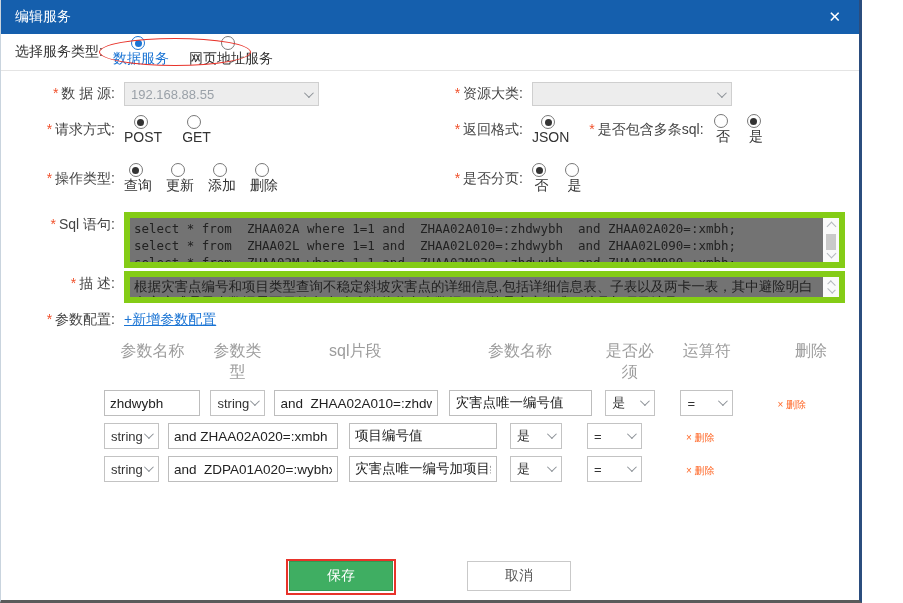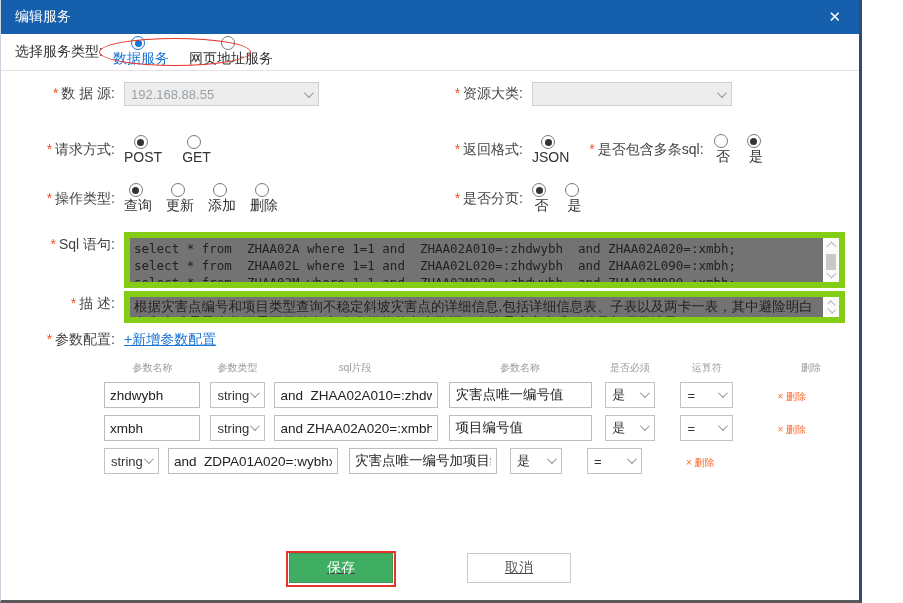--- a/index.html
+++ b/index.html
@@ -50,40 +50,40 @@
   .desctext { font-size:13.5px; line-height:16px; color:#222; }
   .sbar { position:absolute; right:0; top:0; bottom:0; width:16px; background:#fafafa;
           display:flex; flex-direction:column; align-items:center; justify-content:space-between; padding:3px 0; }
   .sb-up, .sb-dn { width:7px; height:7px; border-right:1.5px solid #b3b8bd; border-bottom:1.5px solid #b3b8bd; }
   .sb-up { transform:rotate(-135deg); margin-top:2px; }
   .sb-dn { transform:rotate(45deg); margin-bottom:2px; }
   .sb-thumb { width:10px; height:16px; background:#c9c9c9; position:absolute; top:16px; left:3px; }
   .link { color:#1a74d4; text-decoration:underline; cursor:pointer; font-size:14px; }
   
   .ptable { margin-left:89px; }
-  .phead { display:flex; color:#9c9c9c; font-size:10px; margin-top:12px; }
+  .phead { display:flex; color:#9c9c9c; font-size:16px; margin-top:12px; }
   .prow { display:flex; align-items:center; margin-top:7px; }
   .c-name { width:100px; margin-right:10px; }
   .c-type { width:55px; margin-right:9px; }
   .c-sql  { width:170px; margin-right:11px; }
   .c-desc { width:148px; margin-right:13px; }
   .c-req  { width:52px; margin-right:25px; }
   .c-op   { width:55px; margin-right:44px; }
   .c-del  { width:70px; }
   .phead > div { text-align:center; }
   .prow .ti { width:100%; height:26px; }
   .prow .sel { height:26px; padding-right:18px; }
   .del-link { color:#ff6a2b; font-size:10px; cursor:pointer; text-decoration:none; white-space:nowrap; }
   
-  .footer { display:flex; justify-content:center; gap:74px; margin-top:79px;text-decoration:underline; }
+  .footer { display:flex; justify-content:center; gap:74px; margin-top:79px; }
   .btn { width:104px; height:30px; font-size:14px; cursor:pointer; display:flex; align-items:center; justify-content:center; }
   .btn-save { background:#3fae62; color:#fff; border:1px solid #359854; position:relative; }
   .annot-rect { position:absolute; left:-4px; top:-3px; right:-4px; bottom:-5px; border:2px solid #e8332a; pointer-events:none; }
   .btn-cancel { background:#fff; color:#555; border:1px solid #c9c9c9; }
-  .mt11{margin-top:11px}.mt12{margin-top:12px}.mt16{margin-top:28px}.mt17{margin-top:17px}
+  .mt11{margin-top:11px}.mt12{margin-top:12px}.mt16{margin-top:8px}.mt17{margin-top:17px}
   .mt3{margin-top:3px}.mt8{margin-top:8px}
   .top-align{align-items:flex-start}
   .lbl-top{margin-top:4px}
 </style>
 </head>
 <body>
 
 <div class="dialog">
 
   <div class="titlebar">
@@ -252,21 +252,20 @@
         <span class="c-op">
             <span class="sel">
               <span>=</span>
               <span class="chev"></span>
             </span>
           </span>
         <span class="c-del"><a class="del-link">× 删除</a></span>
       </div>
 
       <div class="prow">
-        <span class="c-name"><input class="ti" value="xmbh" style=""></span>
         <span class="c-type">
             <span class="sel">
               <span>string</span>
               <span class="chev"></span>
             </span>
           </span>
         <span class="c-sql"><input class="ti" value="and ZHAA02A020=:xmbh" style=""></span>
         <span class="c-desc"><input class="ti" value="项目编号值" style=""></span>
         <span class="c-req">
             <span class="sel">

